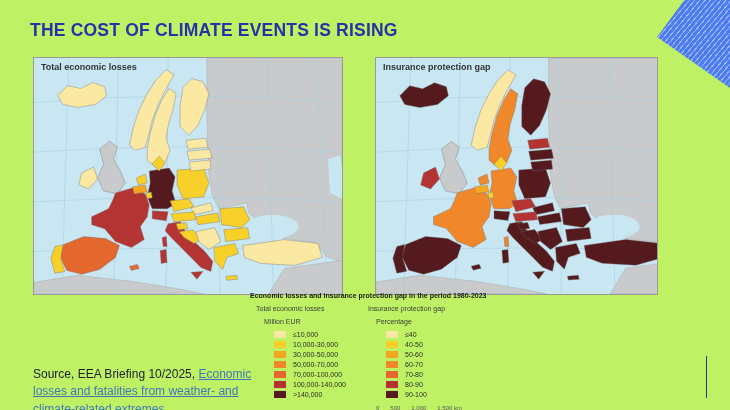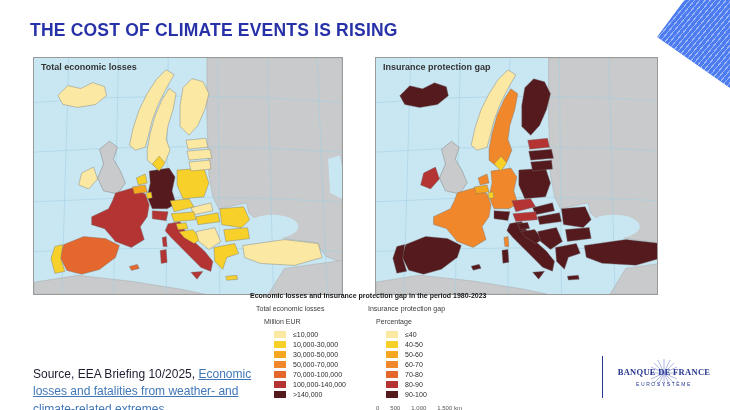--- a/index.html
+++ b/index.html
@@ -1,17 +1,17 @@
 <!DOCTYPE html>
 <html><head>
 <meta charset="utf-8">
 <style>
   html,body{margin:0;padding:0;background:#e8e8e8;}
   .slide{
-    position:relative; width:730px; height:410px; background:#ffffff;
+    position:relative; width:730px; height:410px; background:#bef264;
     font-family:"Liberation Sans", sans-serif; overflow:hidden;
     margin:0 auto;
   }
   .slide-title{
     position:absolute; left:30px; top:20px; margin:0;
     font-size:17.5px; font-weight:700; color:#2732A8; letter-spacing:.2px;
   }
   
   .corner-deco{
     position:absolute; top:0; right:0; width:76px; height:88px;
@@ -286,30 +286,14 @@
       </div>
     </div>
   </div>
 
   <div class="source">
     <span>Source, EEA Briefing 10/2025, </span><a>Economic losses and fatalities from weather- and climate-related extremes</a>
   </div>
 
   <div class="logo">
     <div class="logo-sep"></div>
-    <div class="logo-block">
-      <svg class="logo-star" width="30" height="30" viewBox="0 0 30 30">
-        <g stroke="#5a6cc0" stroke-width=".7" opacity=".8">
-          <line x1="15" y1="1" x2="15" y2="29"></line>
-            <line x1="1" y1="15" x2="29" y2="15"></line>
-          <line x1="5" y1="5" x2="25" y2="25"></line>
-            <line x1="25" y1="5" x2="5" y2="25"></line>
-          <line x1="9" y1="2" x2="21" y2="28"></line>
-            <line x1="21" y1="2" x2="9" y2="28"></line>
-          <line x1="2" y1="9" x2="28" y2="21"></line>
-            <line x1="2" y1="21" x2="28" y2="9"></line>
-        </g>
-      </svg>
-      <div class="logo-name">BANQUE DE FRANCE</div>
-      <div class="logo-sub">EUROSYSTÈME</div>
-    </div>
   </div>
 </div>
 
 </body></html>

